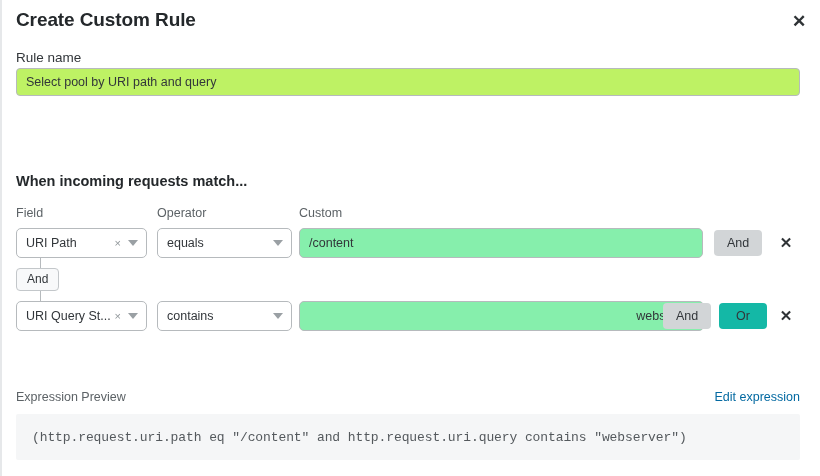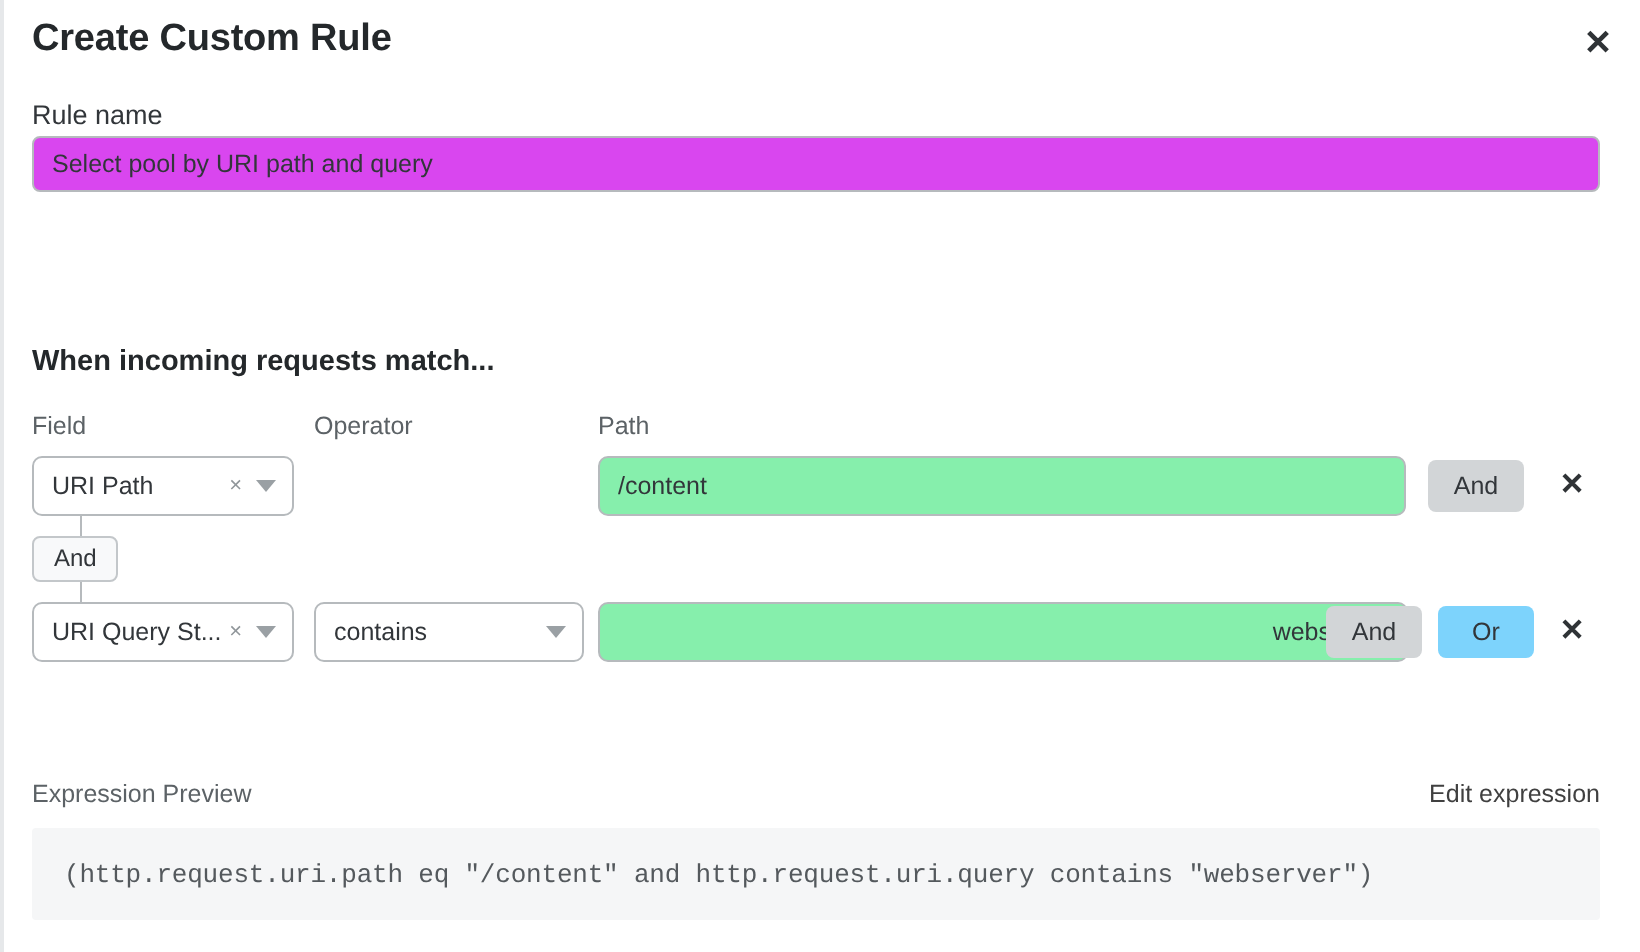--- a/index.html
+++ b/index.html
@@ -46,21 +46,21 @@
   }
   .rule-name-block { position: absolute; left: 14px; top: 50px; width: 784px; }
   .rule-name-block .section-label { display: block; margin-bottom: 3px; }
   .rule-name-block .sub-label { display: block; margin-bottom: 9px; }
 
   .text-input {
     width: 100%;
     height: 28px;
     border: 1px solid #b6babd;
     border-radius: 4px;
-    background: #d946ef;
+    background: #bef264;
     font-family: "Liberation Sans", sans-serif;
     font-size: 12.5px;
     color: #32363a;
     padding: 0 9px;
     outline: none;
   }
   .match-heading {
     position: absolute;
     left: 14px; top: 173px;
     font-size: 14.5px;
@@ -142,21 +142,21 @@
     min-width: 48px;
     border: none;
     border-radius: 4px;
     font-family: "Liberation Sans", sans-serif;
     font-size: 12.5px;
     color: #32363a;
     cursor: pointer;
     padding: 0 12px;
   }
   .logic-on { background: #d2d5d7; }
-  .logic-off { background: #7dd3fc; }
+  .logic-off { background: #14b8a6; }
   .r1-and { left: 712px; top: 2px; }
   .r2-and { left: 661px; top: 2px; }
   .r2-or  { left: 717px; top: 2px; }
 
   .delete-btn {
     position: absolute;
     left: 773px; top: 0px;
     width: 22px; height: 30px;
     background: none; border: none;
     color: #2f3336;
@@ -195,21 +195,21 @@
     height: 16px;
   }
   .preview-title {
     position: absolute; left: 0; top: 0;
     font-size: 12.5px;
     color: #5c6266;
   }
   .edit-expression {
     position: absolute; right: 0; top: 0;
     font-size: 12.5px;
-    color: #404040;
+    color: #0369a1;
     text-decoration: none;
     cursor: pointer;
     text-align: right;
   }
   .code-block {
     position: absolute;
     left: 14px; top: 414px;
     width: 784px;
     height: 46px;
     background: #f5f6f7;
@@ -238,29 +238,33 @@
   <div class="rule-name-block">
     <span class="section-label">Rule name</span>
     <input class="text-input" value="Select pool by URI path and query" style="">
   </div>
 
   <div class="match-heading">When incoming requests match...</div>
 
   <div class="col-headers">
     <span class="ch-field">Field</span>
     <span class="ch-operator">Operator</span>
-    <span class="ch-value">Path</span>
+    <span class="ch-value">Custom</span>
   </div>
 
   <div class="rule-row row1">
     <div class="select-box select-field">
       <span class="select-text">URI Path</span>
       <span class="clear-x">×</span>
       <span class="caret"></span>
     </div>
+    <div class="select-box select-op">
+      <span class="select-text">equals</span>
+      <span class="caret"></span>
+    </div>
     <input class="value-input value-row1" value="/content" style="">
     <button class="logic-btn logic-on r1-and">And</button>
     <button class="delete-btn">✕</button>
   </div>
 
   <div class="connector-line conn-top"></div>
   <div class="connector-badge">And</div>
   <div class="connector-line conn-bottom"></div>
 
   <div class="rule-row row2">

